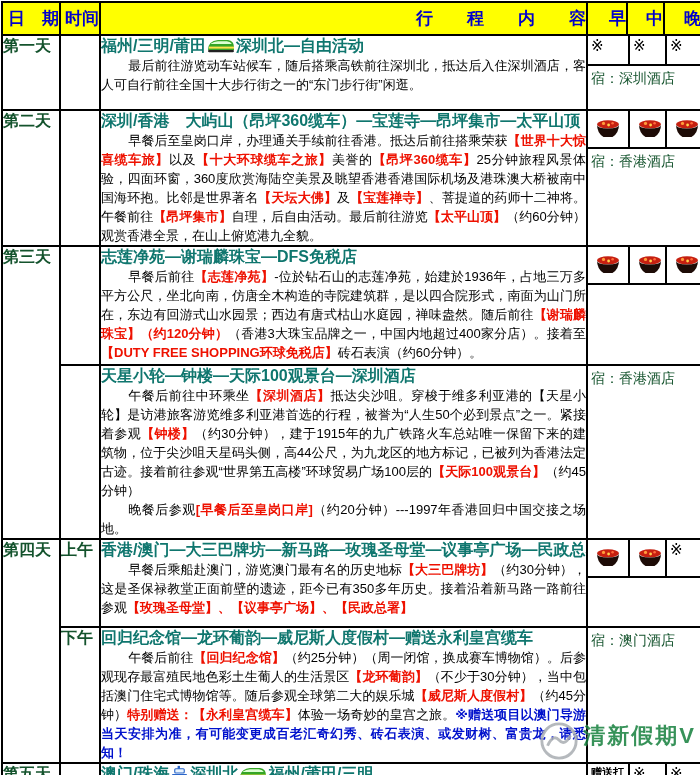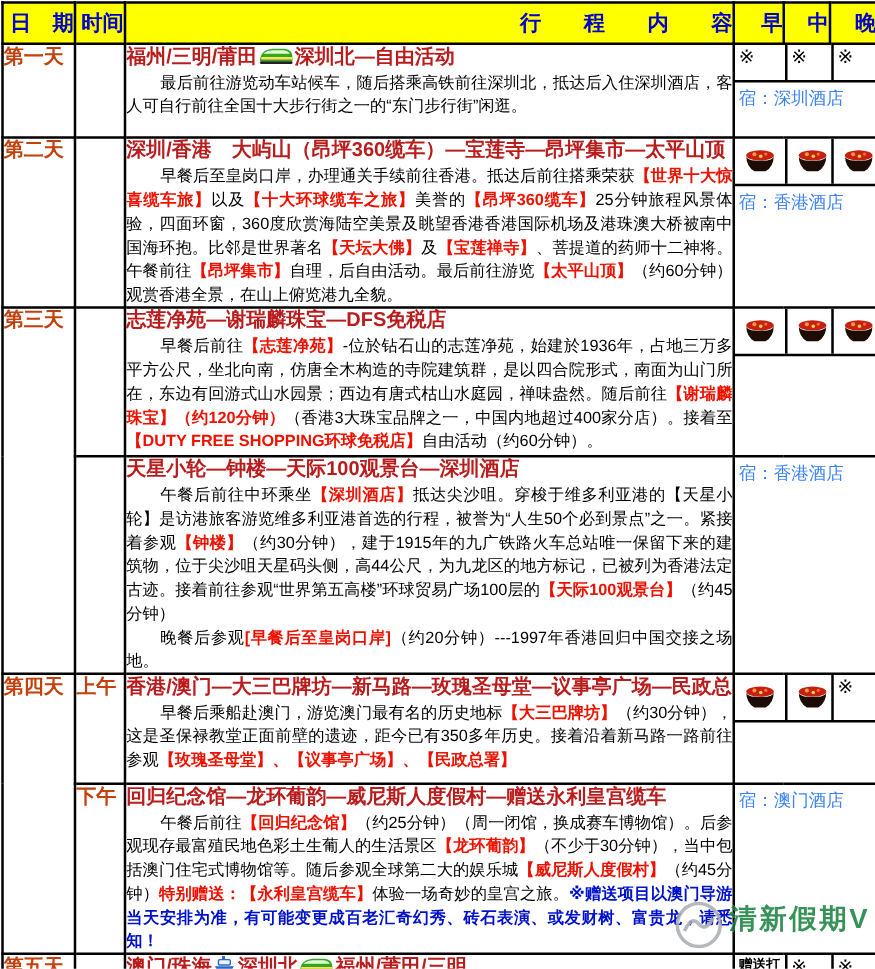--- a/index.html
+++ b/index.html
@@ -24,27 +24,27 @@
   tr.r-d4b{height:122px}
   tr.r-d5{height:63px}
   
   th{
     background:#ffff00;color:#0000cc;font-weight:bold;font-size:17px;
     text-align:right;vertical-align:middle !important;line-height:29px;
     white-space:nowrap;
   }
   
   td.day, td.time{
-    color:#c2410c;font-weight:bold;font-size:16px;line-height:20px;
+    color:#14532d;font-weight:bold;font-size:16px;line-height:20px;
     padding:2px 0 0 3px;white-space:nowrap;
   }
   
   td.content{padding:1px 3px 0 3px;}
   .title{
-    font-size:16px;font-weight:bold;color:#b91c1c;line-height:20px;
+    font-size:16px;font-weight:bold;color:#0f766e;line-height:20px;
     white-space:nowrap;overflow:hidden;
   }
   .para{
     font-size:13px;line-height:19px;color:#000;text-indent:2.1em;
     text-align:justify;margin:0;
   }
   .run-b{font-weight:normal;}
   .run-r{color:#ee1100;font-weight:bold;}
   .run-u{color:#0011cc;font-weight:bold;}
   
@@ -55,21 +55,21 @@
   .meals-d5{height:34px}
   .meal{
     box-sizing:border-box;padding:1px 0 0 3px;font-size:15px;line-height:18px;
     color:#000;overflow:hidden;
   }
   .meal:nth-child(1){width:40px}
   .meal:nth-child(2){width:37px;border-left:2px solid #000}
   .meal:nth-child(3){flex:1;border-left:2px solid #000}
   .meal .bowl{display:block;width:26px;height:26px;margin:3px auto 0 4px;}
   .meal-small{font-size:11px;font-weight:bold;line-height:13px;padding-top:2px;}
-  .hotel{font-size:14px;color:#3b82f6;padding:4px 2px 0 3px;white-space:nowrap;}
+  .hotel{font-size:14px;color:#14532d;padding:4px 2px 0 3px;white-space:nowrap;}
   
   .inline-icon{display:inline-block;vertical-align:-2px;margin:0 1px;}
   .inline-icon svg{display:block;}
   
   .watermark{
     position:absolute;right:4px;bottom:10px;display:flex;align-items:flex-start;
     color:#15803d;opacity:.85;pointer-events:none;z-index:5;
   }
   .wm-logo{display:block;margin-right:4px;}
   .wm-text{
@@ -161,21 +161,21 @@
       </div>
       <div class="hotel">宿：香港酒店</div>
     </td>
   </tr>
 
   <tr class="r-d3a">
     <td class="day" rowspan="2">第三天</td>
     <td class="time"></td>
     <td class="content">
       <div class="title"><span>志莲净苑—谢瑞麟珠宝—DFS免税店</span></div>
-      <div class="para"><span>早餐后前往</span><span class="run-r">【志莲净苑】</span><span>-位於钻石山的志莲净苑，始建於1936年，占地三万多平方公尺，坐北向南，仿唐全木构造的寺院建筑群，是以四合院形式，南面为山门所在，东边有回游式山水园景；西边有唐式枯山水庭园，禅味盎然。随后前往</span><span class="run-r">【谢瑞麟珠宝】（约120分钟）</span><span>（香港3大珠宝品牌之一，</span><span class="run-b">中国内地超过400家分店</span><span>）。接着至</span><span class="run-r">【DUTY FREE SHOPPING环球免税店】</span><span>自由活动（约60分钟）。</span></div>
+      <div class="para"><span>早餐后前往</span><span class="run-r">【志莲净苑】</span><span>-位於钻石山的志莲净苑，始建於1936年，占地三万多平方公尺，坐北向南，仿唐全木构造的寺院建筑群，是以四合院形式，南面为山门所在，东边有回游式山水园景；西边有唐式枯山水庭园，禅味盎然。随后前往</span><span class="run-r">【谢瑞麟珠宝】（约120分钟）</span><span>（香港3大珠宝品牌之一，</span><span class="run-b">中国内地超过400家分店</span><span>）。接着至</span><span class="run-r">【DUTY FREE SHOPPING环球免税店】</span><span>砖石表演（约60分钟）。</span></div>
     </td>
     <td class="side" colspan="3">
       <div class="meals meals-lg">
         <div class="meal">
               <span class="bowl"><svg width="26" height="26" viewBox="0 0 26 26">
                   <ellipse cx="13" cy="9.3" rx="11" ry="4.1" fill="#c62010"></ellipse>
                   <circle cx="8.5" cy="8.4" r="1.6" fill="#ff9d3c"></circle>
                   <circle cx="13.6" cy="10" r="1.4" fill="#ffd34d"></circle>
                   <circle cx="17.6" cy="8.2" r="1.3" fill="#ff6a3c"></circle>
                   <path d="M2 9.5 Q2 18 8.5 22 L17.5 22 Q24 18 24 9.5 Q24 13.6 13 13.6 Q2 13.6 2 9.5 Z" fill="#1d0b06"></path>

